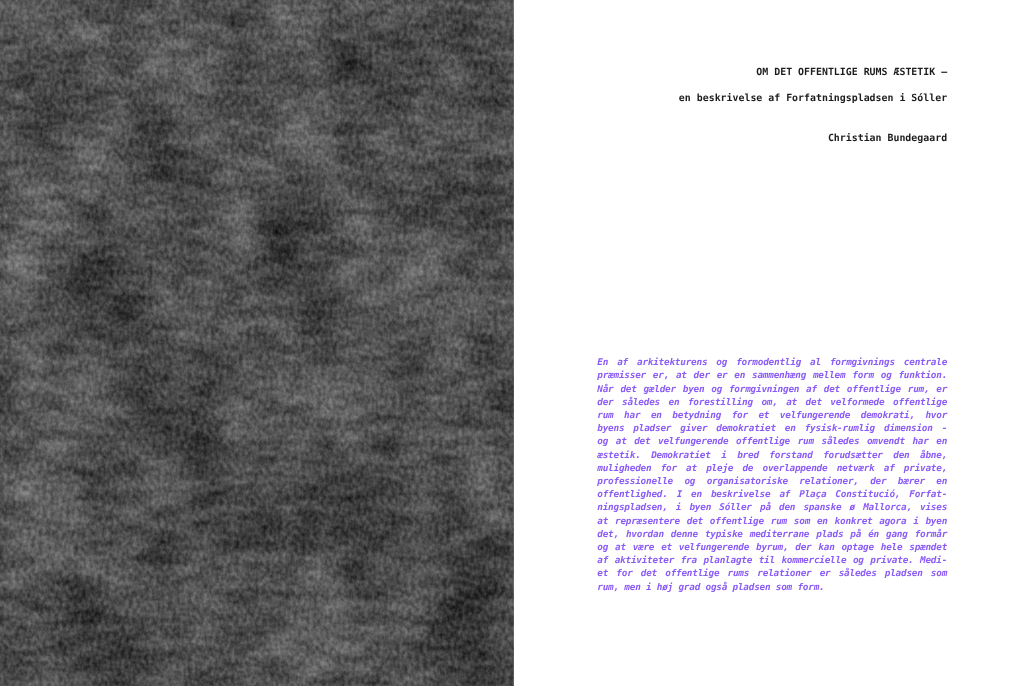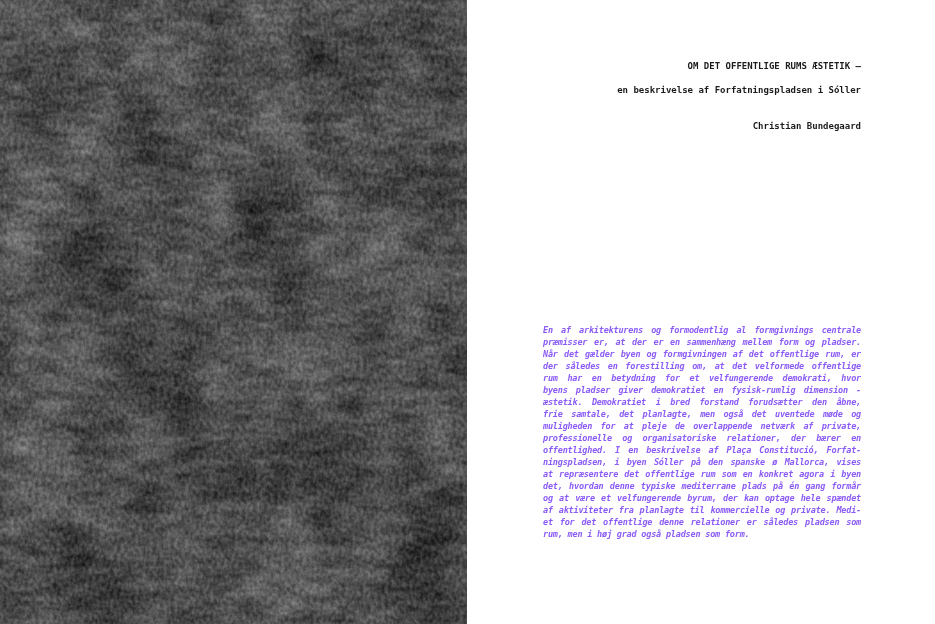--- a/index.html
+++ b/index.html
@@ -104,33 +104,33 @@
     </svg>
   </div>
 
   <div class="right-page">
     <div class="heading-line title-line">OM DET OFFENTLIGE RUMS ÆSTETIK —</div>
     <div class="heading-line subtitle-line">en beskrivelse af Forfatningspladsen i Sóller</div>
     <div class="heading-line author-line">Christian Bundegaard</div>
 
     <div class="body-block">
         <div class="body-line">En af arkitekturens og formodentlig al formgivnings centrale</div>
-        <div class="body-line">præmisser er, at der er en sammenhæng mellem form og pladser.</div>
+        <div class="body-line">præmisser er, at der er en sammenhæng mellem form og funktion.</div>
         <div class="body-line">Når det gælder byen og formgivningen af det offentlige rum, er</div>
         <div class="body-line">der således en forestilling om, at det velformede offentlige</div>
         <div class="body-line">rum har en betydning for et velfungerende demokrati, hvor</div>
         <div class="body-line">byens pladser giver demokratiet en fysisk-rumlig dimension -</div>
+        <div class="body-line">og at det velfungerende offentlige rum således omvendt har en</div>
         <div class="body-line">æstetik. Demokratiet i bred forstand forudsætter den åbne,</div>
-        <div class="body-line">frie samtale, det planlagte, men også det uventede møde og</div>
         <div class="body-line">muligheden for at pleje de overlappende netværk af private,</div>
         <div class="body-line">professionelle og organisatoriske relationer, der bærer en</div>
         <div class="body-line">offentlighed. I en beskrivelse af Plaça Constitució, Forfat-</div>
         <div class="body-line">ningspladsen, i byen Sóller på den spanske ø Mallorca, vises</div>
         <div class="body-line">at repræsentere det offentlige rum som en konkret agora i byen</div>
         <div class="body-line">det, hvordan denne typiske mediterrane plads på én gang formår</div>
         <div class="body-line">og at være et velfungerende byrum, der kan optage hele spændet</div>
         <div class="body-line">af aktiviteter fra planlagte til kommercielle og private. Medi-</div>
-        <div class="body-line">et for det offentlige denne relationer er således pladsen som</div>
+        <div class="body-line">et for det offentlige rums relationer er således pladsen som</div>
         <div class="body-line">rum, men i høj grad også pladsen som form.</div>
       </div>
   </div>
 
 </div>
 
 </body></html>

